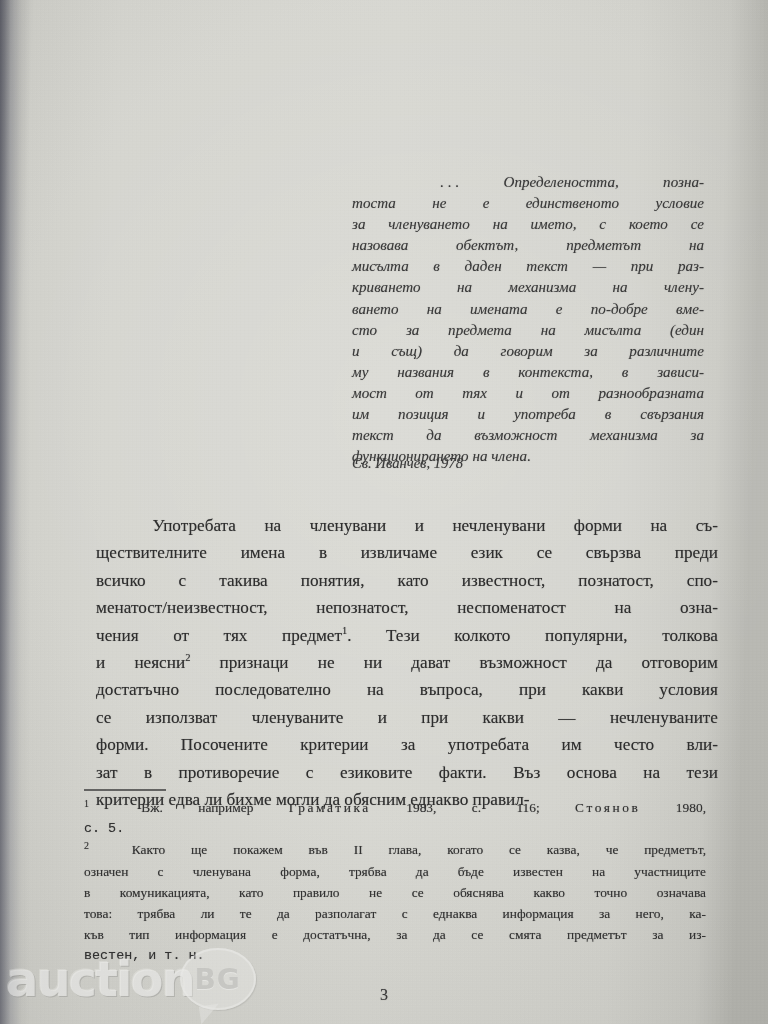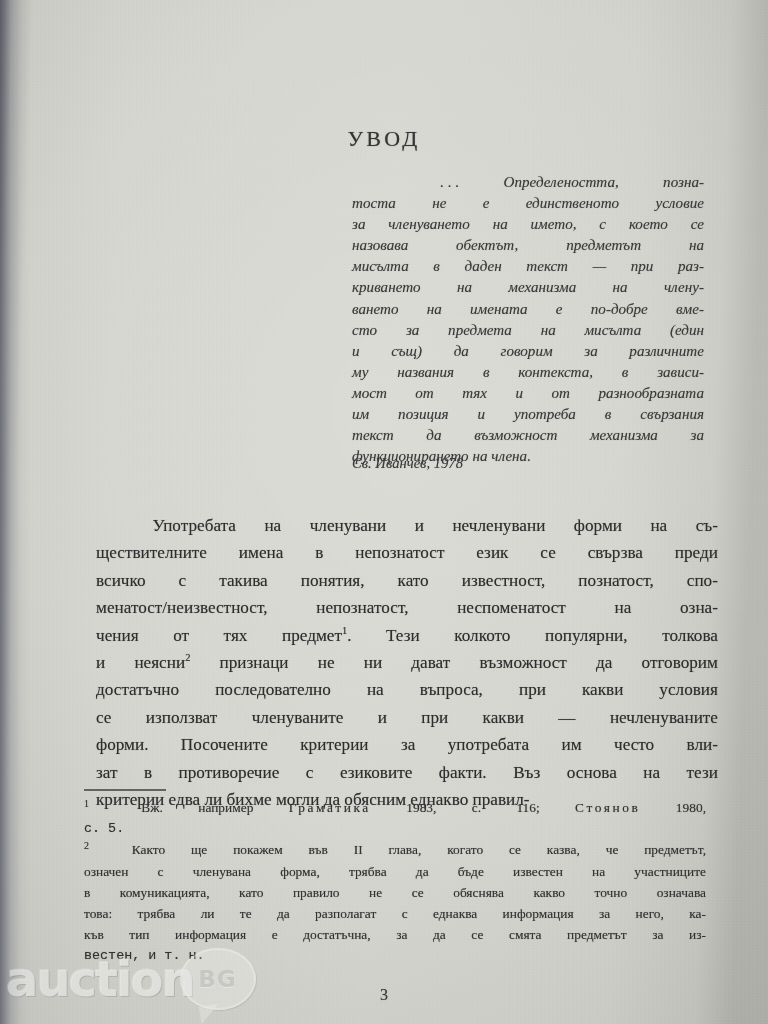--- a/index.html
+++ b/index.html
@@ -147,38 +147,37 @@
   #watermark .wm-bubble {
     position:relative;
     margin-left:-14px;
     width:76px; height:62px; border-radius:50%;
     background:rgba(255,255,255,.42);
     box-shadow:inset 0 0 0 2px rgba(255,255,255,.55),
                1px 1px 1px rgba(120,120,118,.35);
     display:flex; align-items:center; justify-content:center;
   }
   #watermark .wm-bubble span {
-    font-size:23px; font-weight:700; letter-spacing:1px;
+    font-size:28px; font-weight:700; letter-spacing:1px;
     color:rgba(190,190,188,.95);
     text-shadow:0 1px 0 rgba(255,255,255,.7);
   }
   #watermark .wm-tail {
     position:absolute; left:20px; bottom:-13px;
     width:0; height:0;
     border-left:20px solid rgba(255,255,255,.42);
     border-bottom:18px solid transparent;
     transform:rotate(-8deg);
   }
 </style>
 </head>
 <body>
 
 <div id="page-sheet">
 
-  <div class="ink" id="chapter-title">УВОД</div>
 
   <div class="ink" id="epigraph">
       <div class="epi-line just">
         <span class="lead"></span>
         <span>. . .</span>
         <span>Определеността,</span>
         <span>позна-</span>
       </div>
       <div class="epi-line just">
         <span>тоста</span>
@@ -287,21 +286,21 @@
         <span>и</span>
         <span>нечленувани</span>
         <span>форми</span>
         <span>на</span>
         <span>съ-</span>
       </div>
       <div class="body-line">
         <span>ществителните</span>
         <span>имена</span>
         <span>в</span>
-        <span>непознатост</span>
+        <span>извличаме</span>
         <span>език</span>
         <span>се</span>
         <span>свързва</span>
         <span>преди</span>
       </div>
       <div class="body-line">
         <span>всичко</span>
         <span>с</span>
         <span>такива</span>
         <span>понятия,</span>

